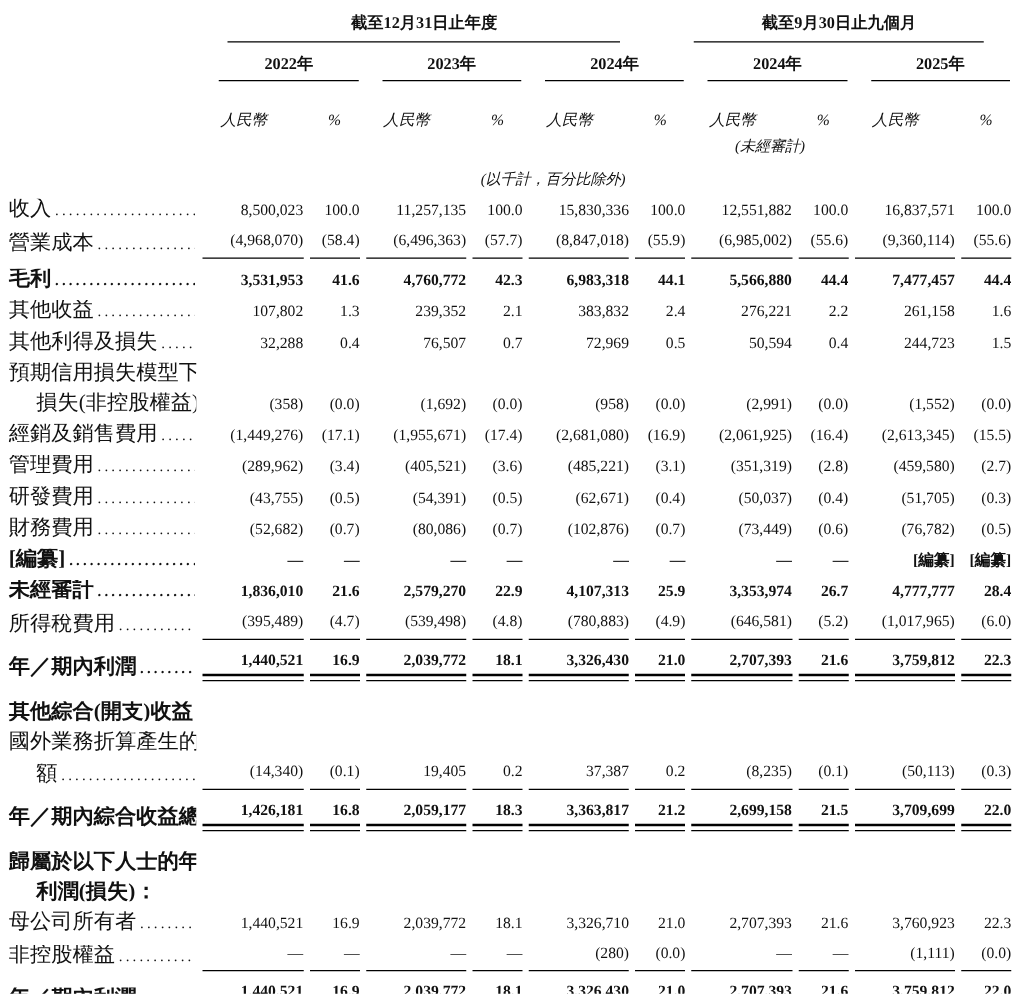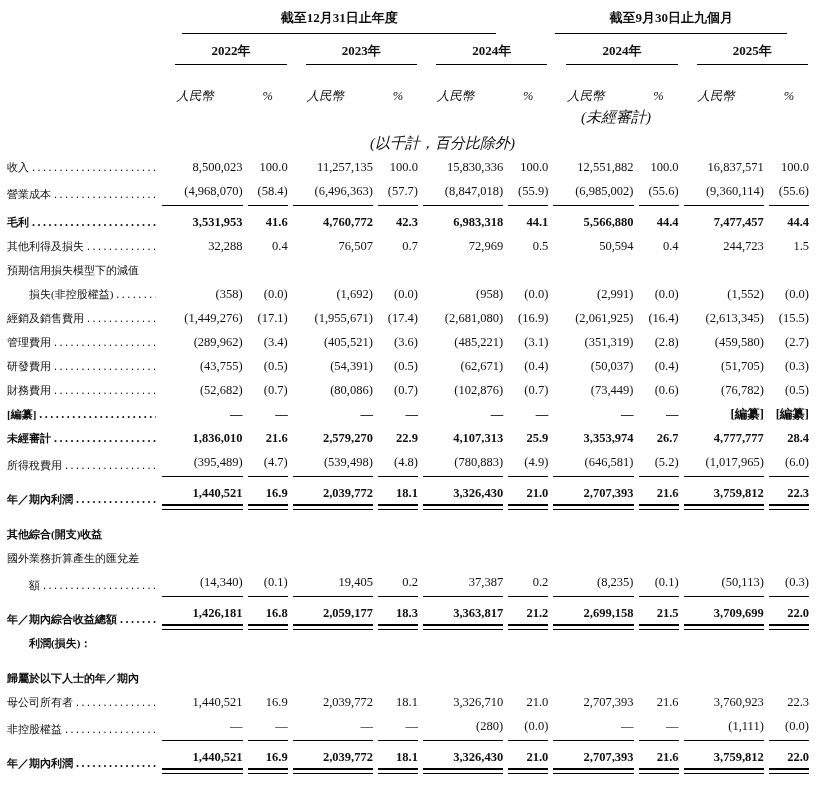--- a/index.html
+++ b/index.html
@@ -15,25 +15,25 @@
   th{font-weight:bold;padding:0;}
   .grp-line{border-bottom:1.4px solid #000;padding-bottom:7px;font-size:13px;text-align:center;}
   .grp1 .grp-line{margin:0 52px 0 20px;}
   .grp2 .grp-line{margin:0 22px 0 2px;}
   .yr-line{border-bottom:1.2px solid #000;padding-bottom:5px;margin:0 1px 16px 13px;
            font-size:13px;text-align:center;}
   tr.yr-row th{padding-top:9px;}
   tr.cur-row td{padding-top:7px;font-style:italic;font-size:12.5px;}
   td.cur-rmb{text-align:left;padding-left:14px;}
   td.cur-pct{text-align:center;}
-  td.note{font-style:italic;text-align:center;font-size:15px;}
+  td.note{font-style:italic;text-align:center;font-size:12px;}
   td.note-unaudited{padding-top:1px;}
   td.note-units{padding-left:44px;padding-top:6px;padding-bottom:4px;}
   
-  td.lbl{font-size:11px;padding-right:0;}
+  td.lbl{font-size:17px;padding-right:0;}
   .lblwrap{display:flex;align-items:baseline;overflow:hidden;}
   .lblwrap .txt{white-space:nowrap;}
   td.lbl.ind .lblwrap{padding-left:22px;}
   .leader{flex:1 1 auto;overflow:hidden;white-space:nowrap;margin:0 1px 0 3px;}
   .leader::after{content:"...........................................................";
                  letter-spacing:2.5px;font-size:12px;}
   td.v{text-align:right;white-space:nowrap;}
   tr.bold td,tr.bold .txt{font-weight:bold;}
   tr.rule-s td.v{border-bottom:1.1px solid #000;padding-bottom:6px;}
   tr.rule-d td.v{position:relative;padding-bottom:10px;}
@@ -165,20 +165,38 @@
           <td class="v rmb">6,983,318</td>
           <td class="v pct">44.1</td>
           <td class="v rmb">5,566,880</td>
           <td class="v pct">44.4</td>
           <td class="v rmb">7,477,457</td>
           <td class="v pct">44.4</td>
         </tr>
         <tr>
           <td class="lbl">
             <div class="lblwrap">
+              <span class="txt">其他收益</span>
+              <span class="leader"></span>
+            </div>
+          </td>
+          <td class="v rmb">107,802</td>
+          <td class="v pct">1.3</td>
+          <td class="v rmb">239,352</td>
+          <td class="v pct">2.1</td>
+          <td class="v rmb">383,832</td>
+          <td class="v pct">2.4</td>
+          <td class="v rmb">276,221</td>
+          <td class="v pct">2.2</td>
+          <td class="v rmb">261,158</td>
+          <td class="v pct">1.6</td>
+        </tr>
+        <tr>
+          <td class="lbl">
+            <div class="lblwrap">
               <span class="txt">其他利得及損失</span>
               <span class="leader"></span>
             </div>
           </td>
           <td class="v rmb">32,288</td>
           <td class="v pct">0.4</td>
           <td class="v rmb">76,507</td>
           <td class="v pct">0.7</td>
           <td class="v rmb">72,969</td>
           <td class="v pct">0.5</td>
@@ -429,41 +447,41 @@
           <td class="v pct">16.8</td>
           <td class="v rmb">2,059,177</td>
           <td class="v pct">18.3</td>
           <td class="v rmb">3,363,817</td>
           <td class="v pct">21.2</td>
           <td class="v rmb">2,699,158</td>
           <td class="v pct">21.5</td>
           <td class="v rmb">3,709,699</td>
           <td class="v pct">22.0</td>
         </tr>
+        <tr class="bold gap-lg">
+          <td class="lbl">
+            <div class="lblwrap">
+              <span class="txt">歸屬於以下人士的年／期內</span>
+            </div>
+          </td>
+          <td class="v rmb"></td>
+          <td class="v pct"></td>
+          <td class="v rmb"></td>
+          <td class="v pct"></td>
+          <td class="v rmb"></td>
+          <td class="v pct"></td>
+          <td class="v rmb"></td>
+          <td class="v pct"></td>
+          <td class="v rmb"></td>
+          <td class="v pct"></td>
+        </tr>
         <tr class="bold">
           <td class="lbl ind">
             <div class="lblwrap">
               <span class="txt">利潤(損失)：</span>
-            </div>
-          </td>
-          <td class="v rmb"></td>
-          <td class="v pct"></td>
-          <td class="v rmb"></td>
-          <td class="v pct"></td>
-          <td class="v rmb"></td>
-          <td class="v pct"></td>
-          <td class="v rmb"></td>
-          <td class="v pct"></td>
-          <td class="v rmb"></td>
-          <td class="v pct"></td>
-        </tr>
-        <tr class="bold gap-lg">
-          <td class="lbl">
-            <div class="lblwrap">
-              <span class="txt">歸屬於以下人士的年／期內</span>
             </div>
           </td>
           <td class="v rmb"></td>
           <td class="v pct"></td>
           <td class="v rmb"></td>
           <td class="v pct"></td>
           <td class="v rmb"></td>
           <td class="v pct"></td>
           <td class="v rmb"></td>
           <td class="v pct"></td>

